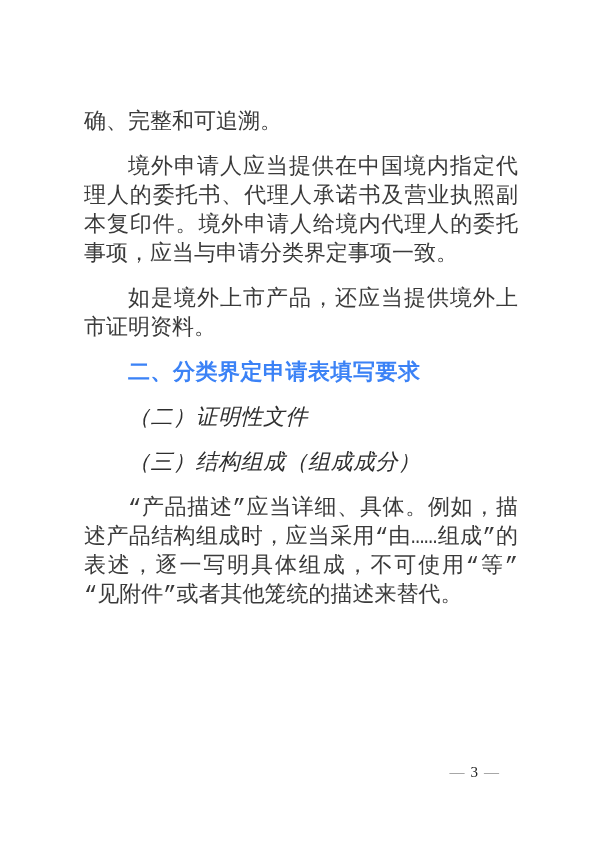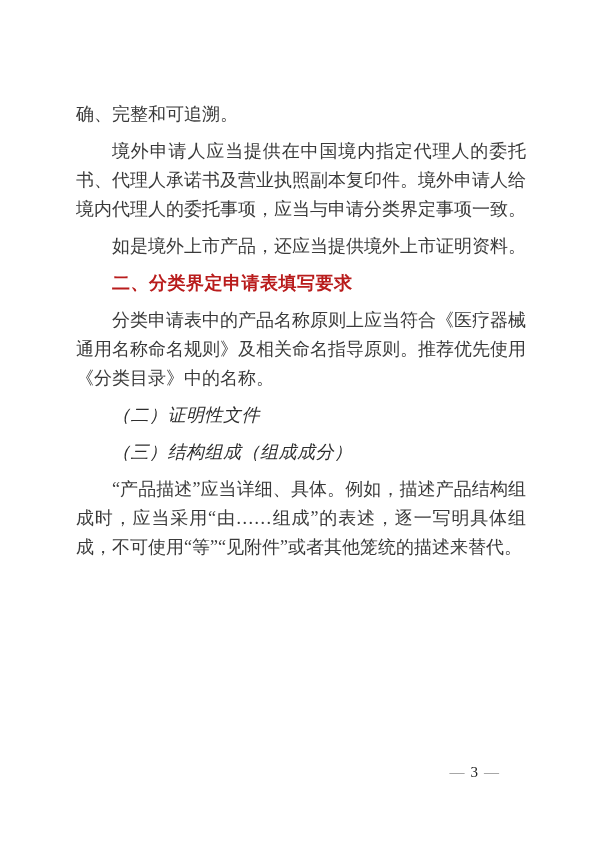--- a/index.html
+++ b/index.html
@@ -20,33 +20,34 @@
     top: 92px;
     left: 68px;
     width: 466px;
     color: #3a3a3a;
     font-size: 18px;
     line-height: 29px;
     text-align: justify;
     text-justify: inter-character;
   }
   .content p, .content h2, .content h3 {
-    margin: 8px;
+    margin: 16px;
     padding: 0;
-    font-size: 18px;
+    font-size: 22px;
     font-weight: normal;
     text-indent: 2em;
+    font-family: Liberation Mono, monospace;
   }
   .para-noindent {
     text-indent: 0 !important;
   }
   .heading-bold {
     font-family: "Liberation Sans", sans-serif;
     font-weight: 700 !important;
-    color: #b91c1c;
+    color: #3b82f6;
     letter-spacing: 0.5px;
   }
   .heading-kaiti {
     font-style: italic;
     color: #2e2e2e;
     letter-spacing: 0.5px;
   }
   .footer {
     position: absolute;
     top: 764px;
@@ -67,21 +68,20 @@
 </style>
 </head>
 <body>
 
 <div class="page">
   <div class="content">
     <p class="para-noindent">确、完整和可追溯。</p>
     <p>境外申请人应当提供在中国境内指定代理人的委托书、代理人承诺书及营业执照副本复印件。境外申请人给境内代理人的委托事项，应当与申请分类界定事项一致。</p>
     <p>如是境外上市产品，还应当提供境外上市证明资料。</p>
     <h2 class="heading-bold">二、分类界定申请表填写要求</h2>
-    <p>分类申请表中的产品名称原则上应当符合《医疗器械通用名称命名规则》及相关命名指导原则。推荐优先使用《分类目录》中的名称。</p>
     <h3 class="heading-kaiti">（二）证明性文件</h3>
     <h3 class="heading-kaiti">（三）结构组成（组成成分）</h3>
     <p>“产品描述”应当详细、具体。例如，描述产品结构组成时，应当采用“由……组成”的表述，逐一写明具体组成，不可使用“等”“见附件”或者其他笼统的描述来替代。</p>
   </div>
   <div class="footer">
     <span class="dash">—</span><span class="num">3</span><span class="dash">—</span>
   </div>
 </div>
 
 </body></html>

